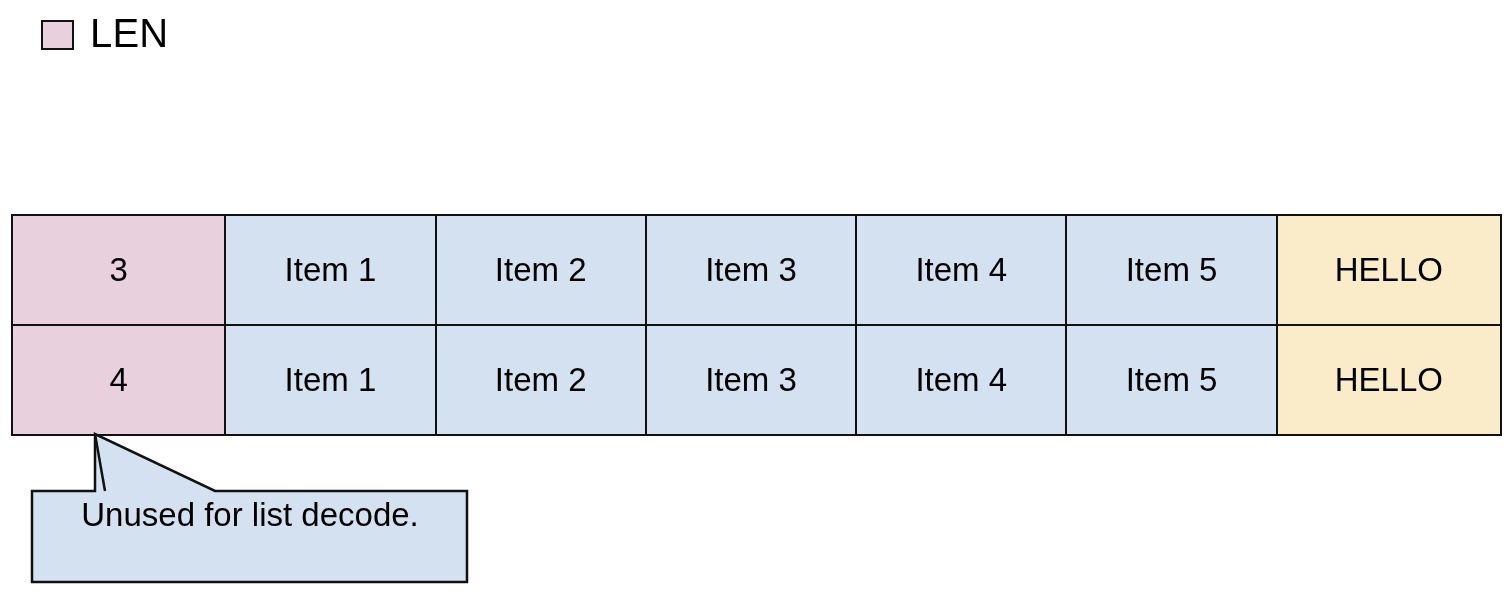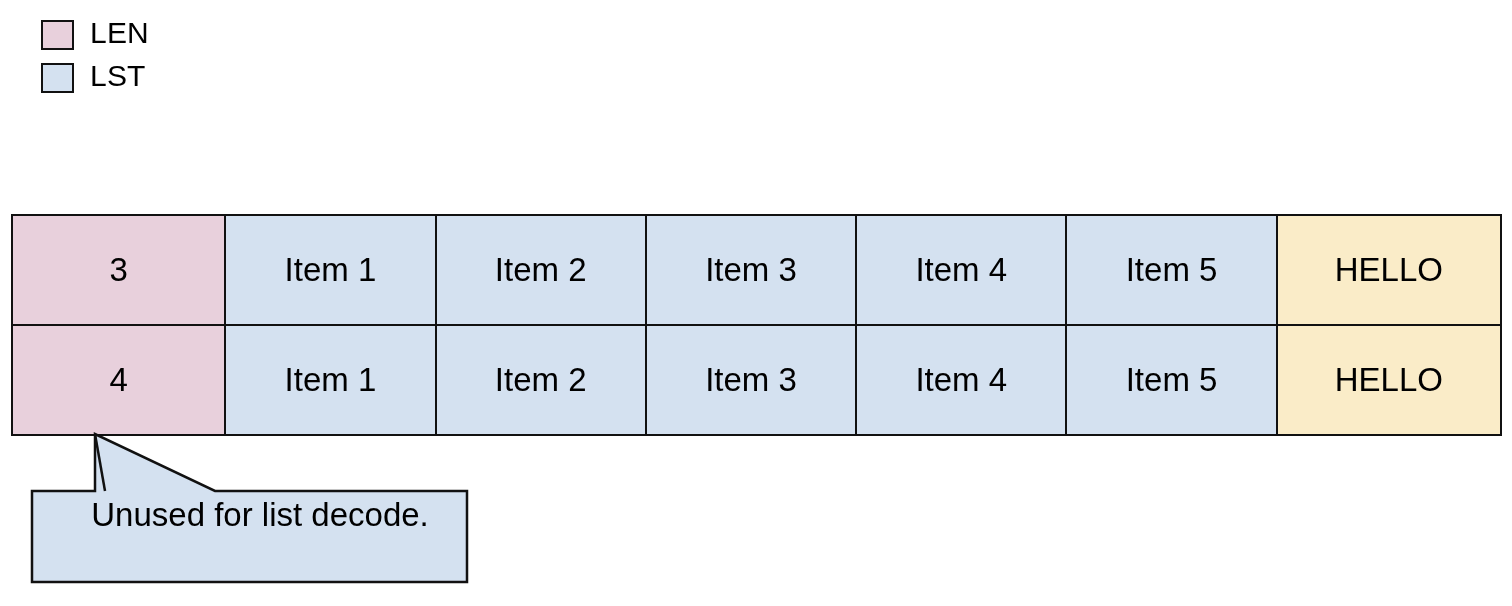--- a/index.html
+++ b/index.html
@@ -35,21 +35,21 @@
     top: 2px;
     width: 29px;
     height: 26px;
     border: 2.5px solid #111111;
     box-sizing: content-box;
   }
   .legend-label {
     position: absolute;
     left: 49px;
     top: -6px;
-    font-size: 30px;
+    font-size: 40px;
     line-height: 42px;
     letter-spacing: 0.2px;
     white-space: nowrap;
   }
 
   
   #record-table {
     position: absolute;
     left: 11px;
     top: 214px;
@@ -88,38 +88,33 @@
   }
   #callout-text {
     position: absolute;
     left: 34px;
     top: 65px;
     width: 432px;
     text-align: center;
     font-size: 33px;
     line-height: 44px;
     pointer-events: none;
-    margin-left: 10px;
   }
   #callout-text .line { display: block; white-space: nowrap; }
 </style>
 </head>
 <body style="background: rgb(255, 255, 255);">
 
 <div id="legend">
 
   <div class="legend-row">
     <span class="legend-swatch" style="background:#e8d0dc;"></span>
     <span class="legend-label">LEN</span>
   </div>
 
-  <div class="legend-row">
-    <span class="legend-swatch" style="background:#d4e1f0;"></span>
-    <span class="legend-label">LST</span>
-  </div>
 
 
 </div>
 
 <table id="record-table">
   <tbody>
     <tr>
       <td class="cell-len" style="background: rgb(232, 208, 220); border-color: rgb(17, 17, 17);">3</td>
       <td class="cell-lst" style="background: rgb(212, 225, 240); border-color: rgb(17, 17, 17);">Item 1</td>
       <td class="cell-lst" style="background: rgb(212, 225, 240); border-color: rgb(17, 17, 17);">Item 2</td>

